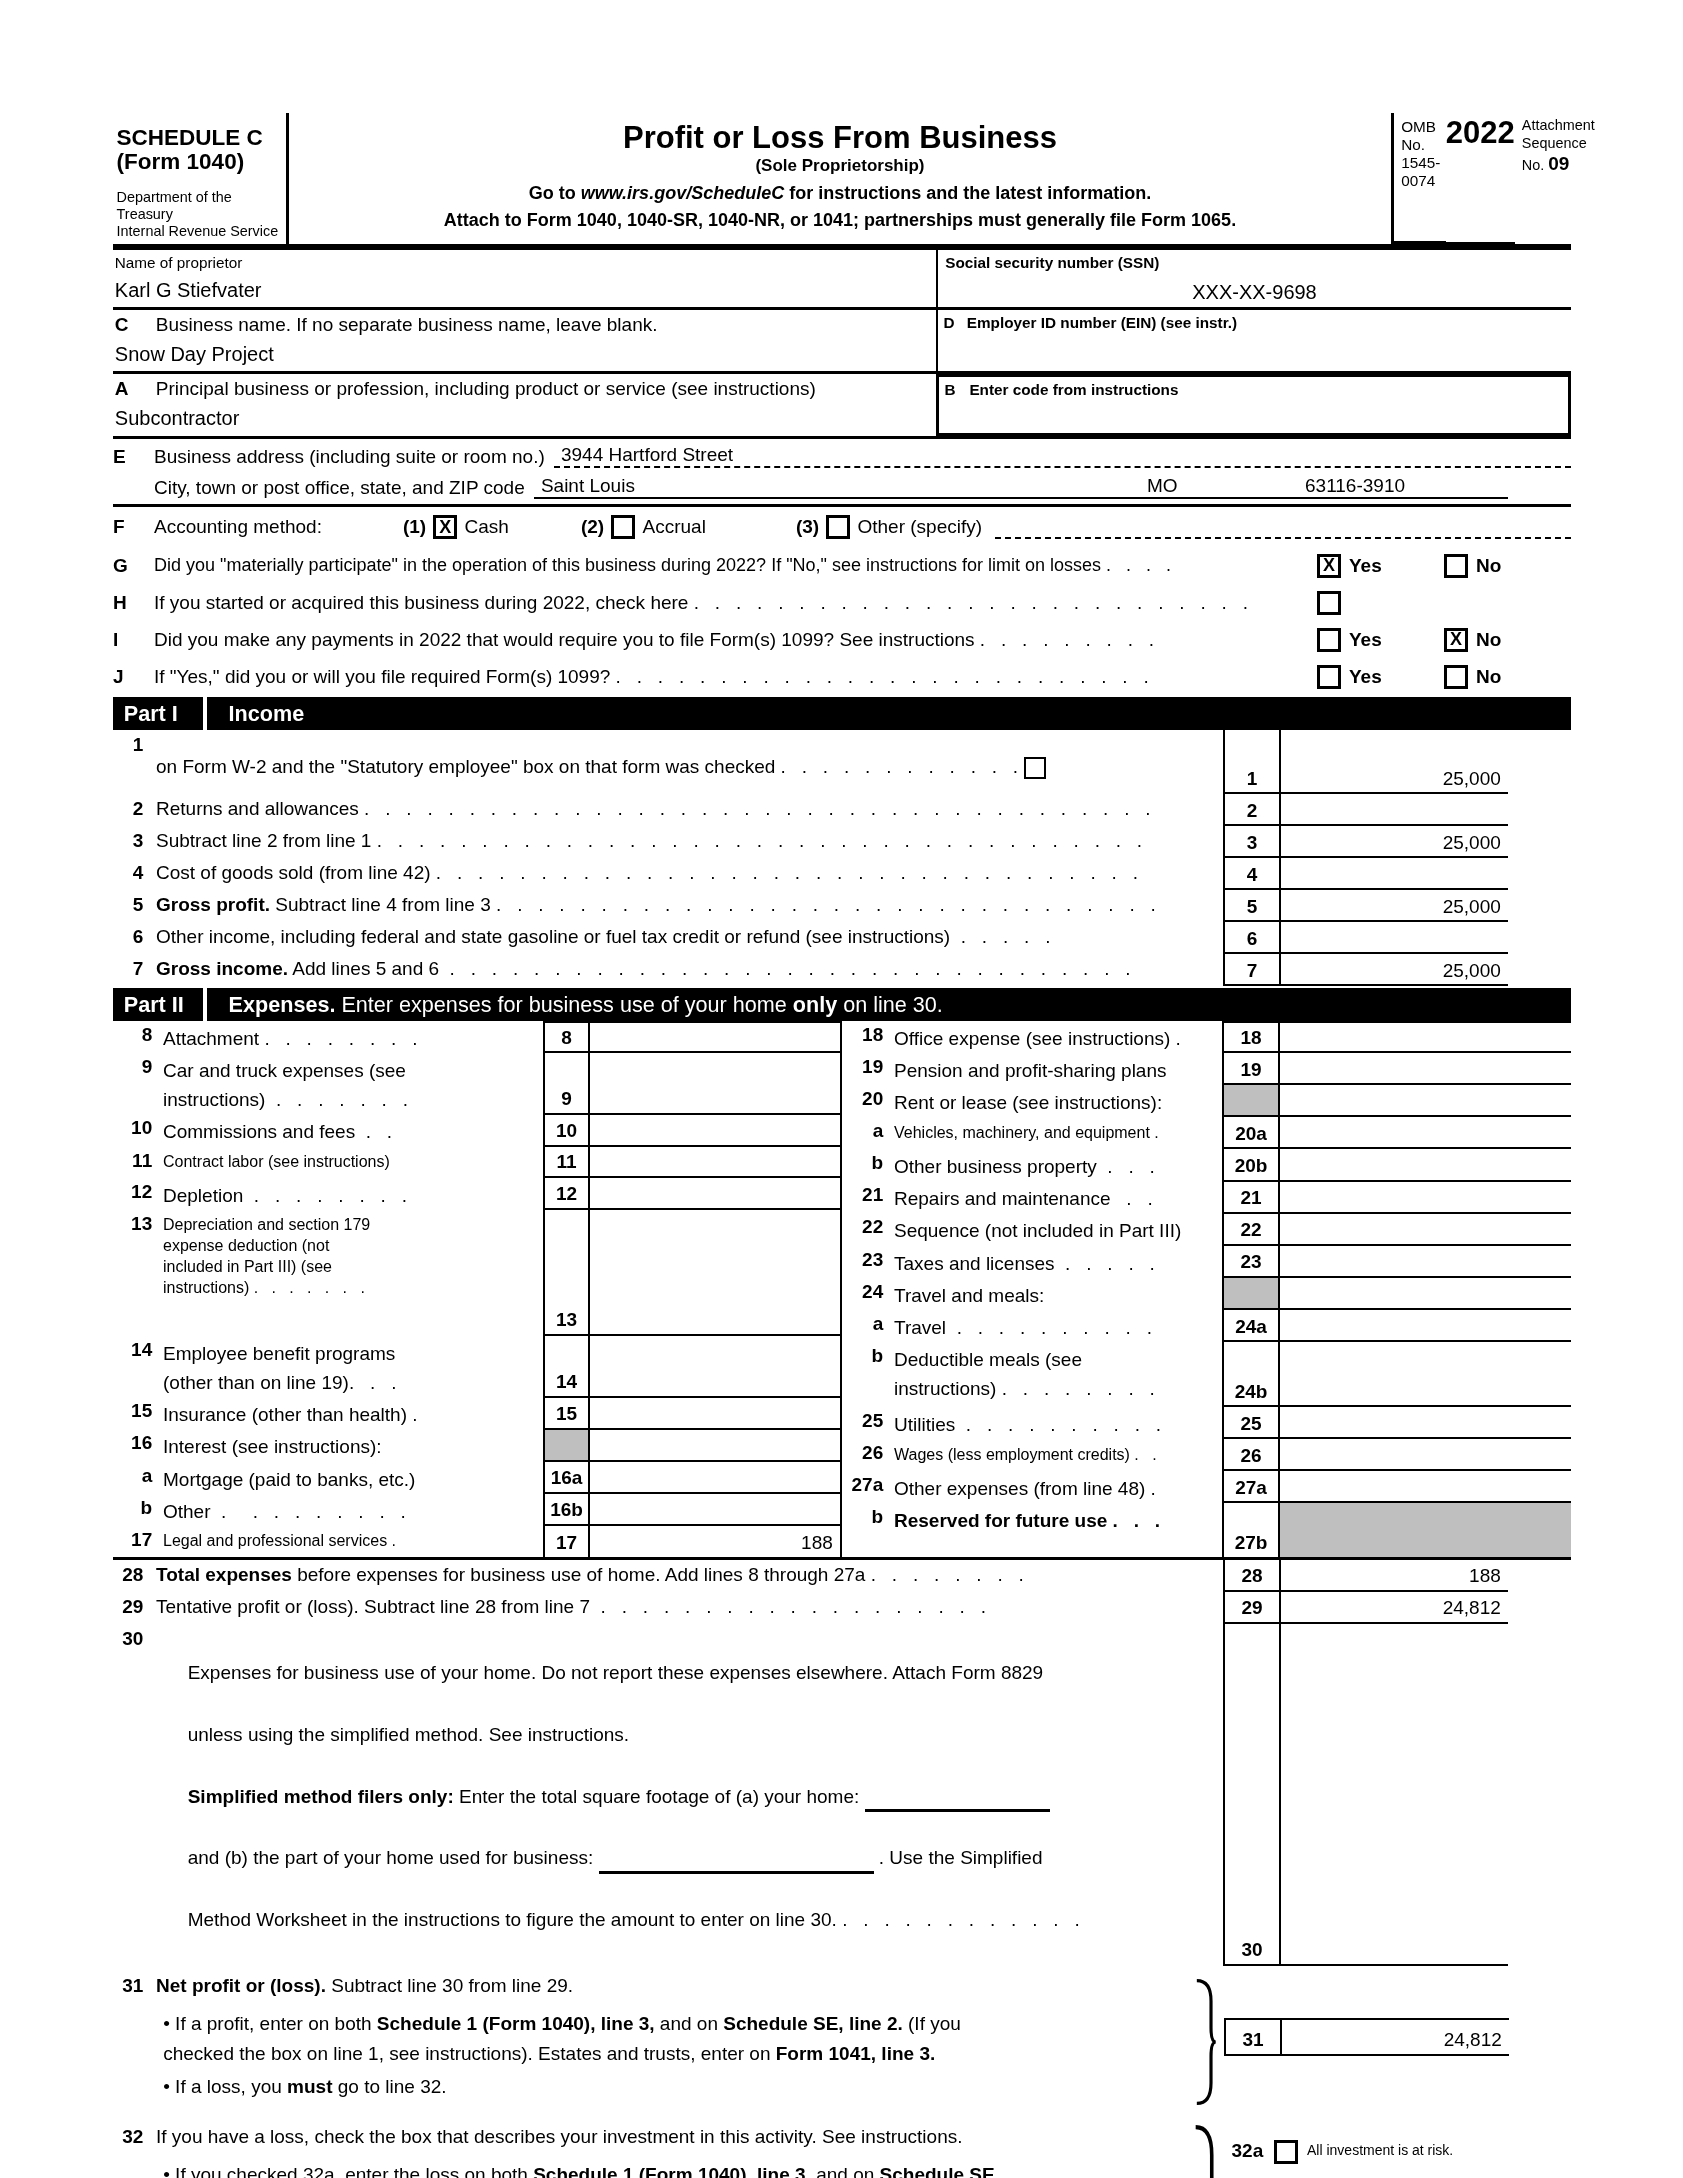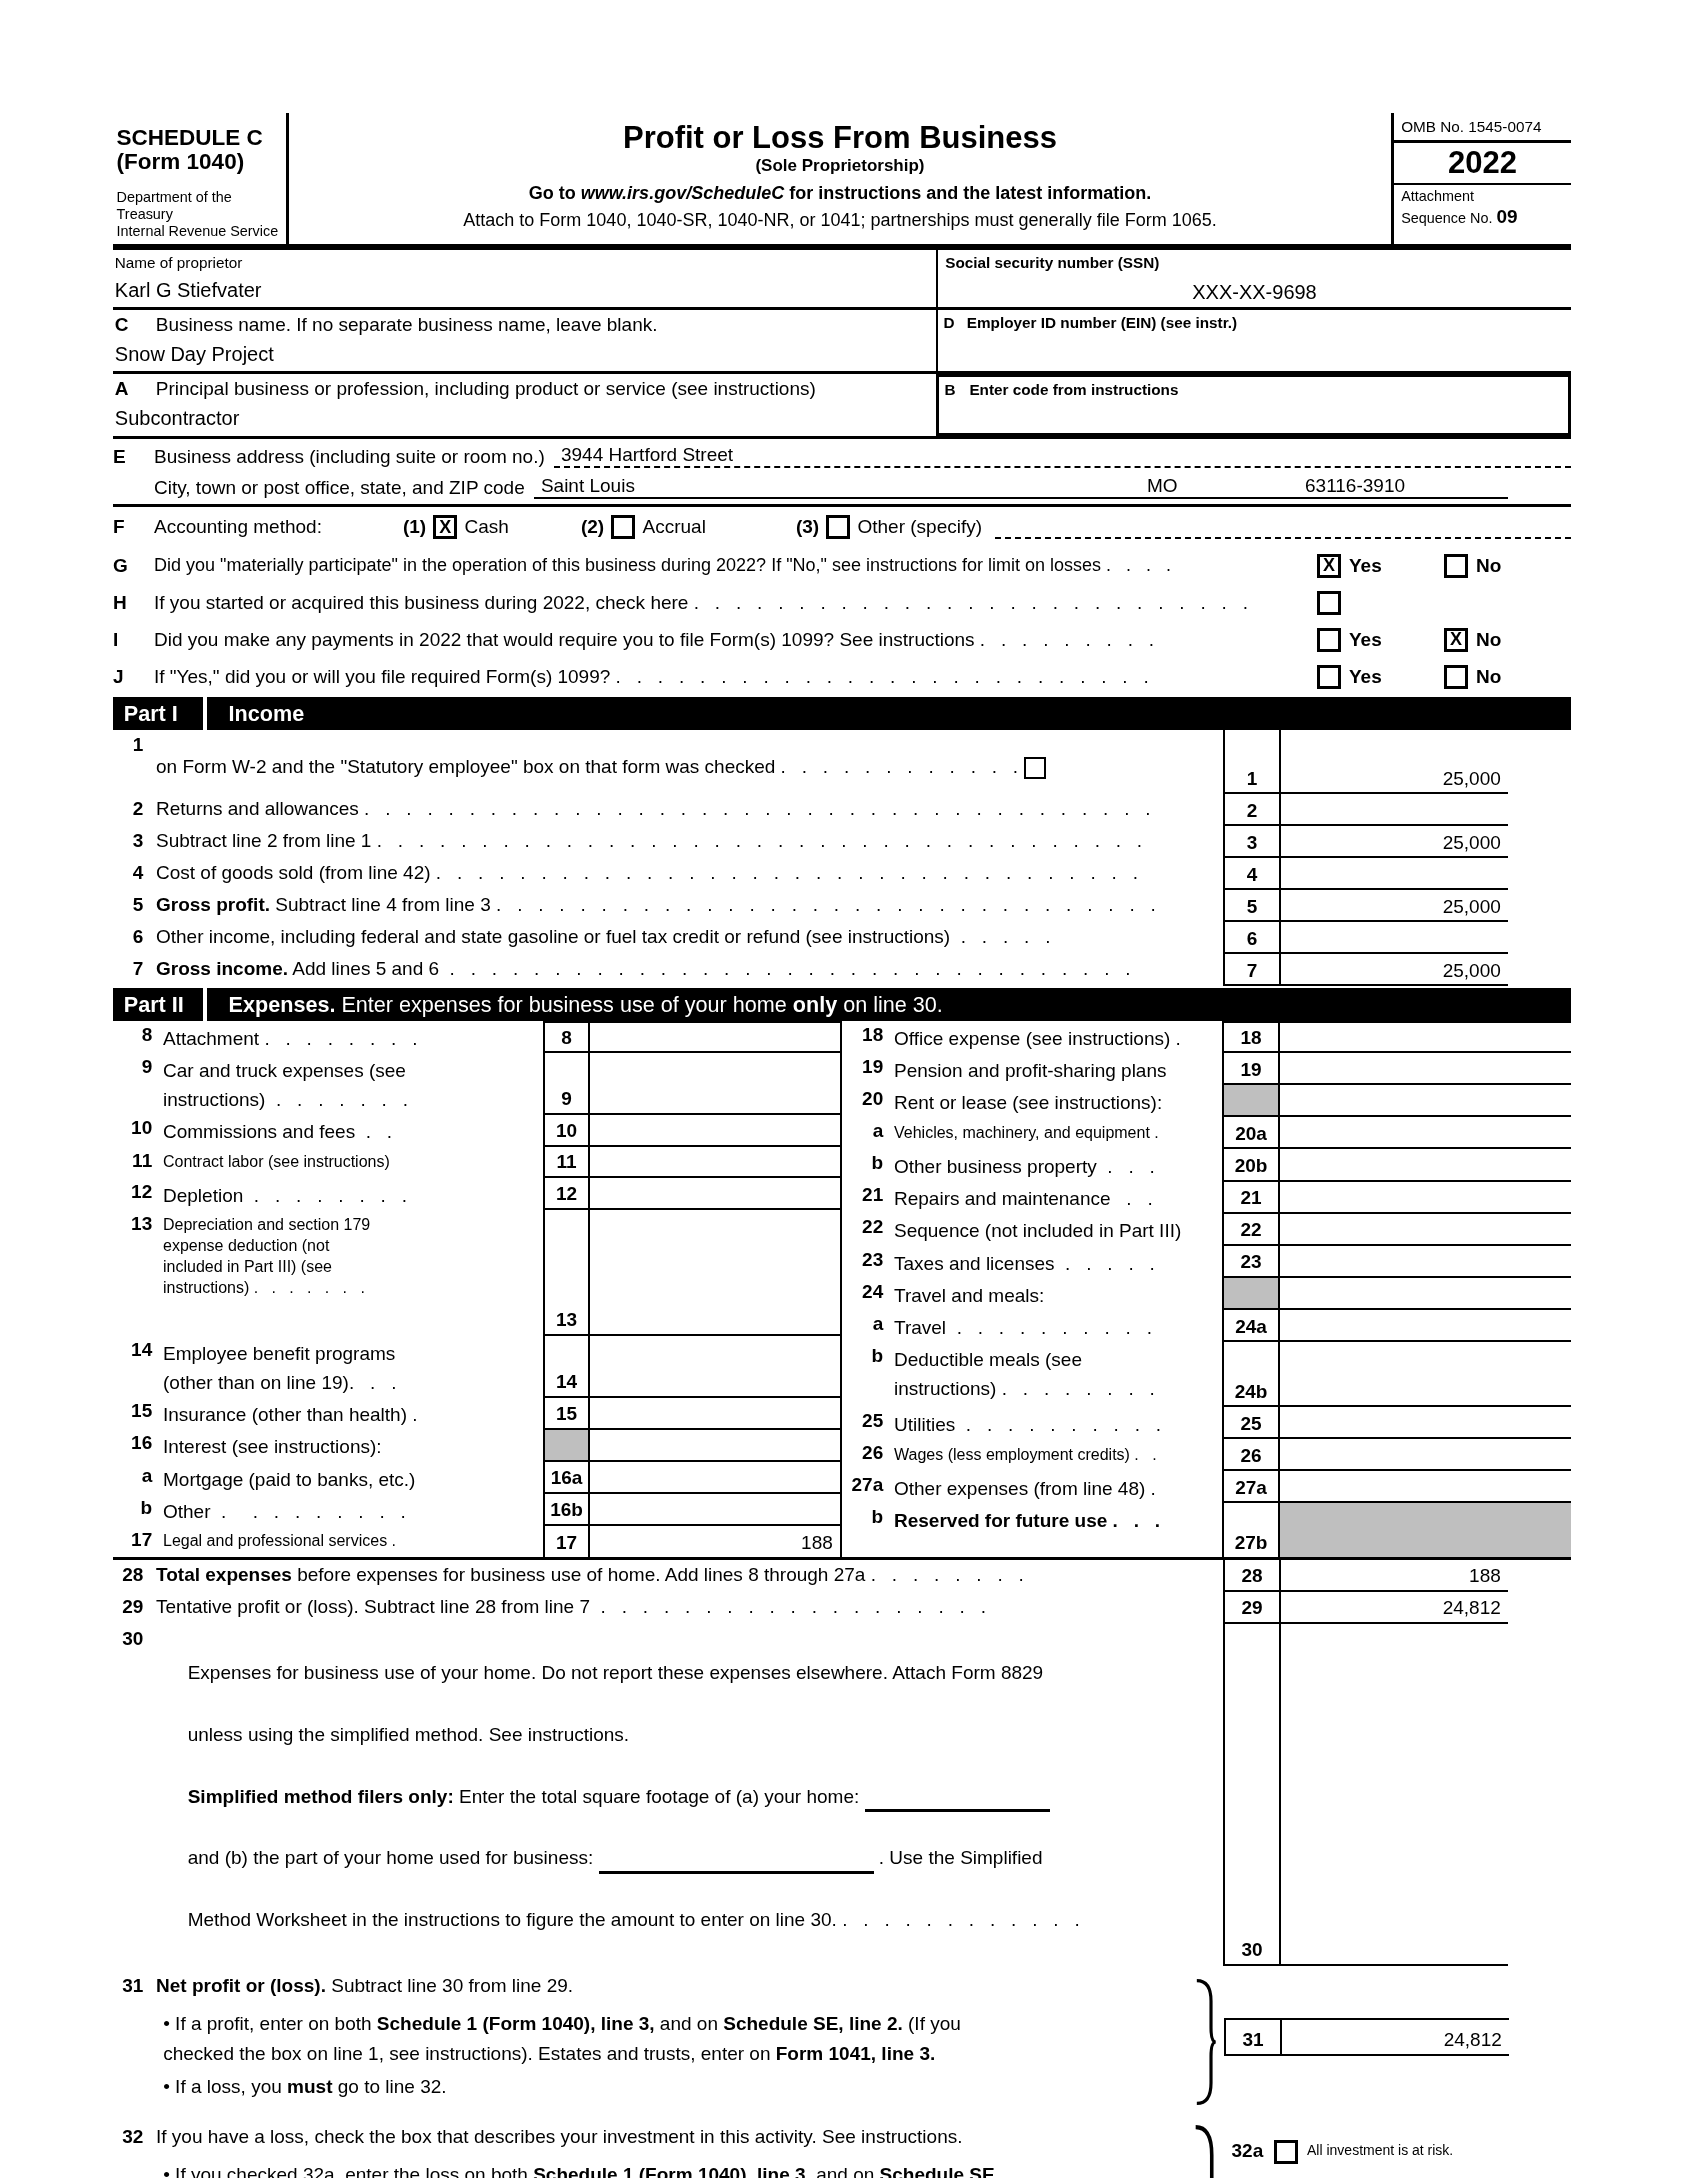--- a/index.html
+++ b/index.html
@@ -9,22 +9,22 @@
 
   
   .hdr { display:flex; border-bottom:6.3px solid #000; min-height:137px; }
   .hdr-left { width:176px; border-right:3.6px solid #000; padding:12.6px 5.4px 3.6px 3.6px; display:flex; flex-direction:column; }
   .hdr-left .sched { font-size:22.5px; font-weight:bold; line-height:1.1; }
   .hdr-left .dept { margin-top:auto; font-size:14.4px; line-height:1.2; }
   .hdr-center { flex:1; text-align:center; padding-top:7.2px; }
   .hdr-title { font-size:31px; font-weight:bold; }
   .hdr-sub { font-size:17px; font-weight:bold; }
   .hdr-goto { font-size:18px; font-weight:bold; margin-top:7.2px; }
-  .hdr-attach { font-size:18px; font-weight:normal; margin-top:5.4px; }
-  .hdr-right { width:180px; border-left:3.6px solid #000; display:flex; flex-direction:column; }
+  .hdr-attach { font-size:18px; font-weight:bold; margin-top:5.4px; }
+  .hdr-right { width:180px; border-left:3.6px solid #000; display:flex; flex-direction:row; }
   .omb { font-size:15.3px; padding:5.4px 5.4px 3.6px 7.2px; border-bottom:3.6px solid #000; }
   .year { font-size:31px; font-weight:bold; text-align:center; padding:1.8px 0 1.8px 0; border-bottom:2.7px solid #000; }
   .attch { font-size:14.4px; padding:2.7px 0 0 7.2px; line-height:1.25; }
   .attch b { font-size:19px; }
 
   
   .row-split { display:flex; border-bottom:3.6px solid #000; }
   .row-split .lcell { flex:1; padding:3.6px 7.2px 5.4px 1.8px; }
   .row-split .rcell { width:635px; }
   .divided { border-left:2.7px solid #000; }

